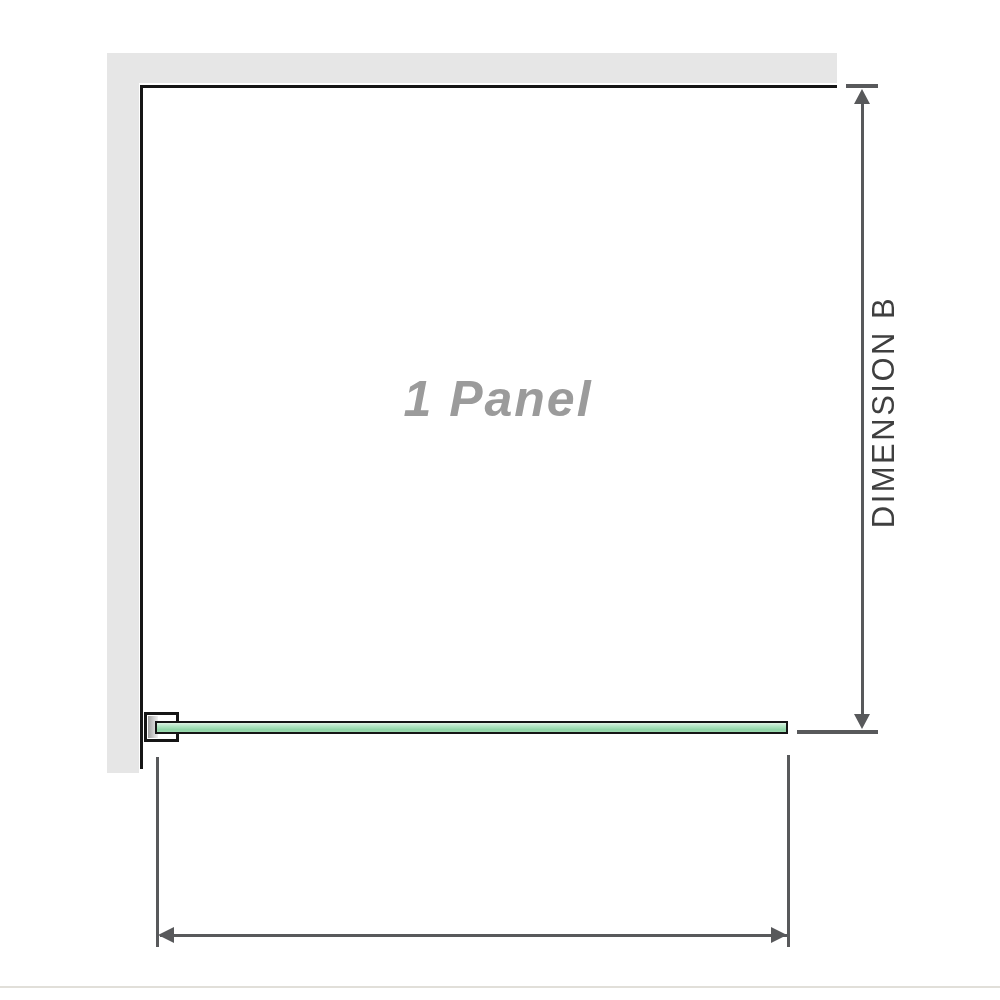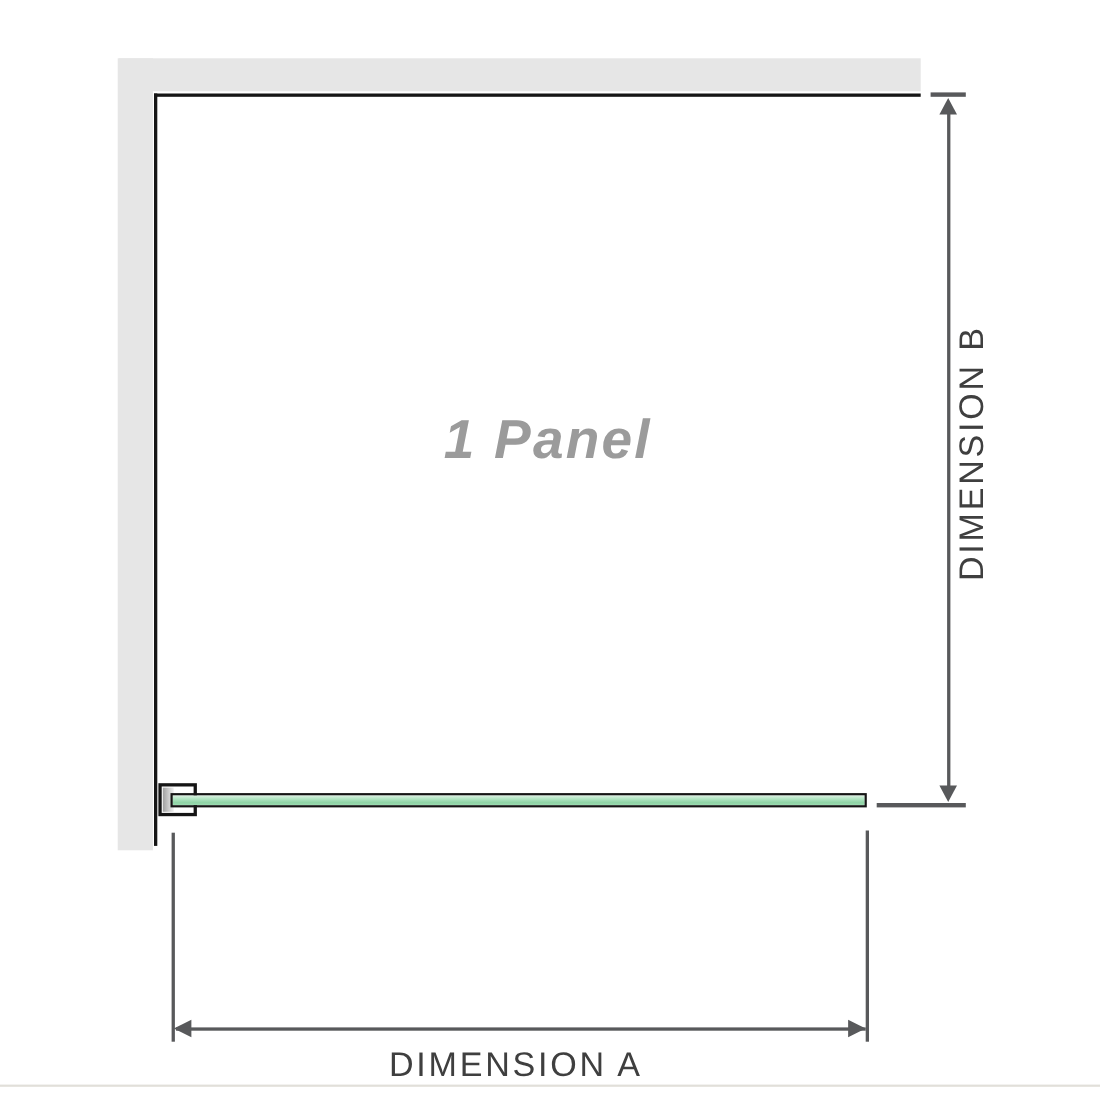--- a/index.html
+++ b/index.html
@@ -86,17 +86,16 @@
 
   <div class="abs bracket"></div>
   <div class="abs bracket-metal"></div>
   <div class="abs glass"></div>
 
   <div class="abs dimline dima-ext-left" style="background: rgb(88, 89, 91);"></div>
   <div class="abs dimline dima-ext-right" style="background: rgb(88, 89, 91);"></div>
   <div class="abs arrow arrow-left" style="border-right-color: rgb(88, 89, 91);"></div>
   <div class="abs dimline dima-line" style="background: rgb(88, 89, 91);"></div>
   <div class="abs arrow arrow-right" style="border-left-color: rgb(88, 89, 91);"></div>
-  <div class="abs dim-label dima-label" style="color: rgb(63, 63, 63);">DIMENSION A</div>
 
   <div class="abs divider" style="background: rgb(225, 223, 217);"></div>
 
 </div>
 
 </body></html>

